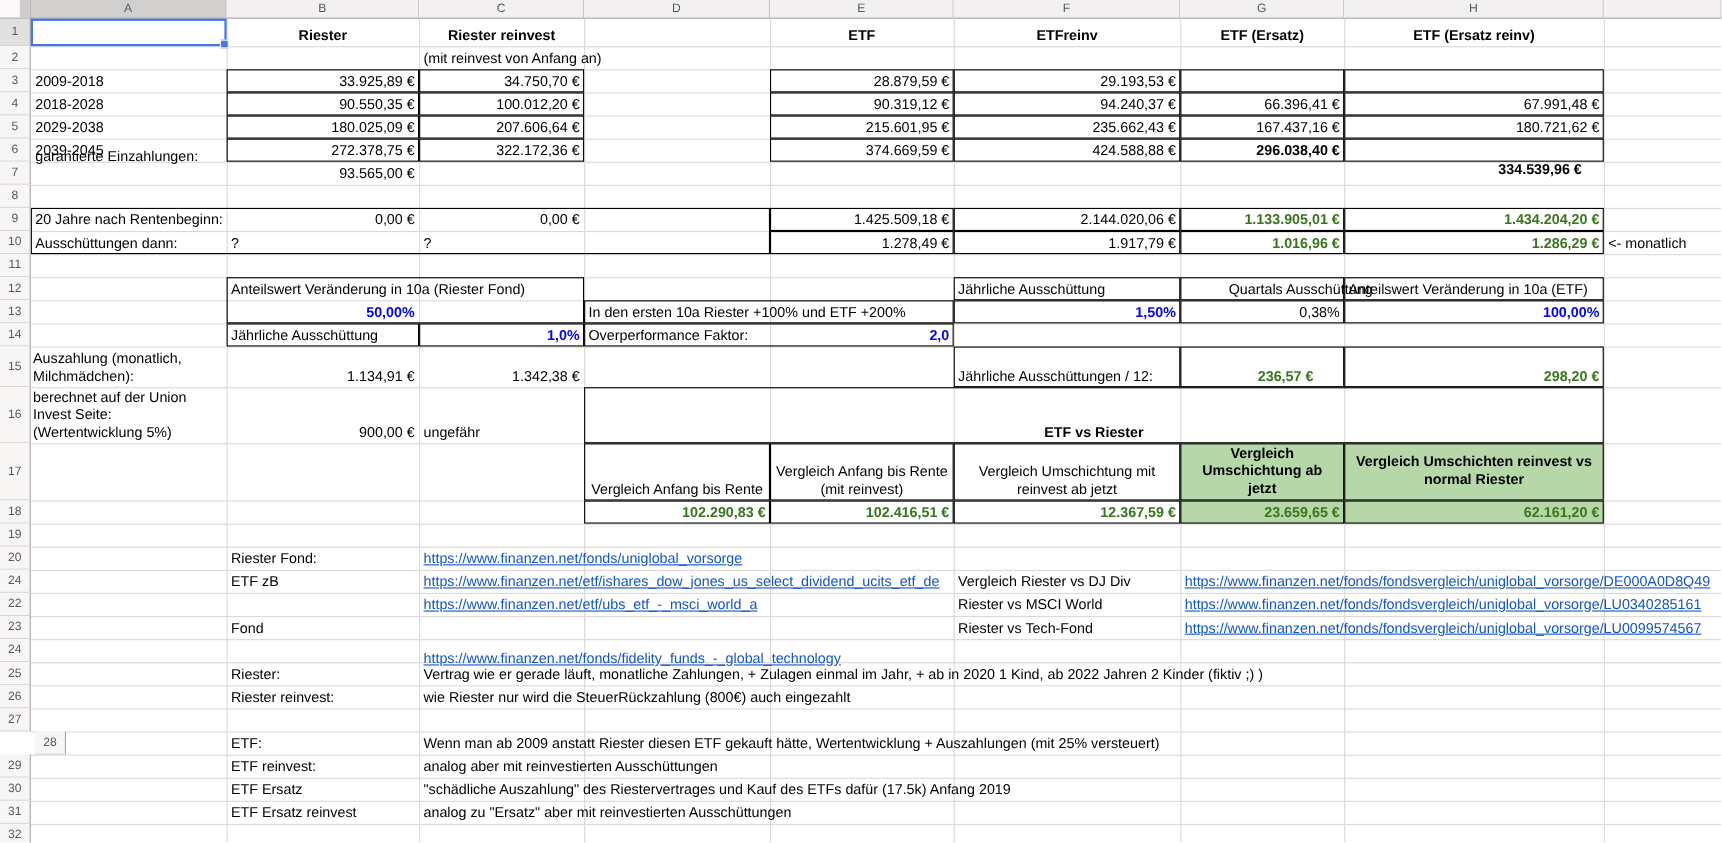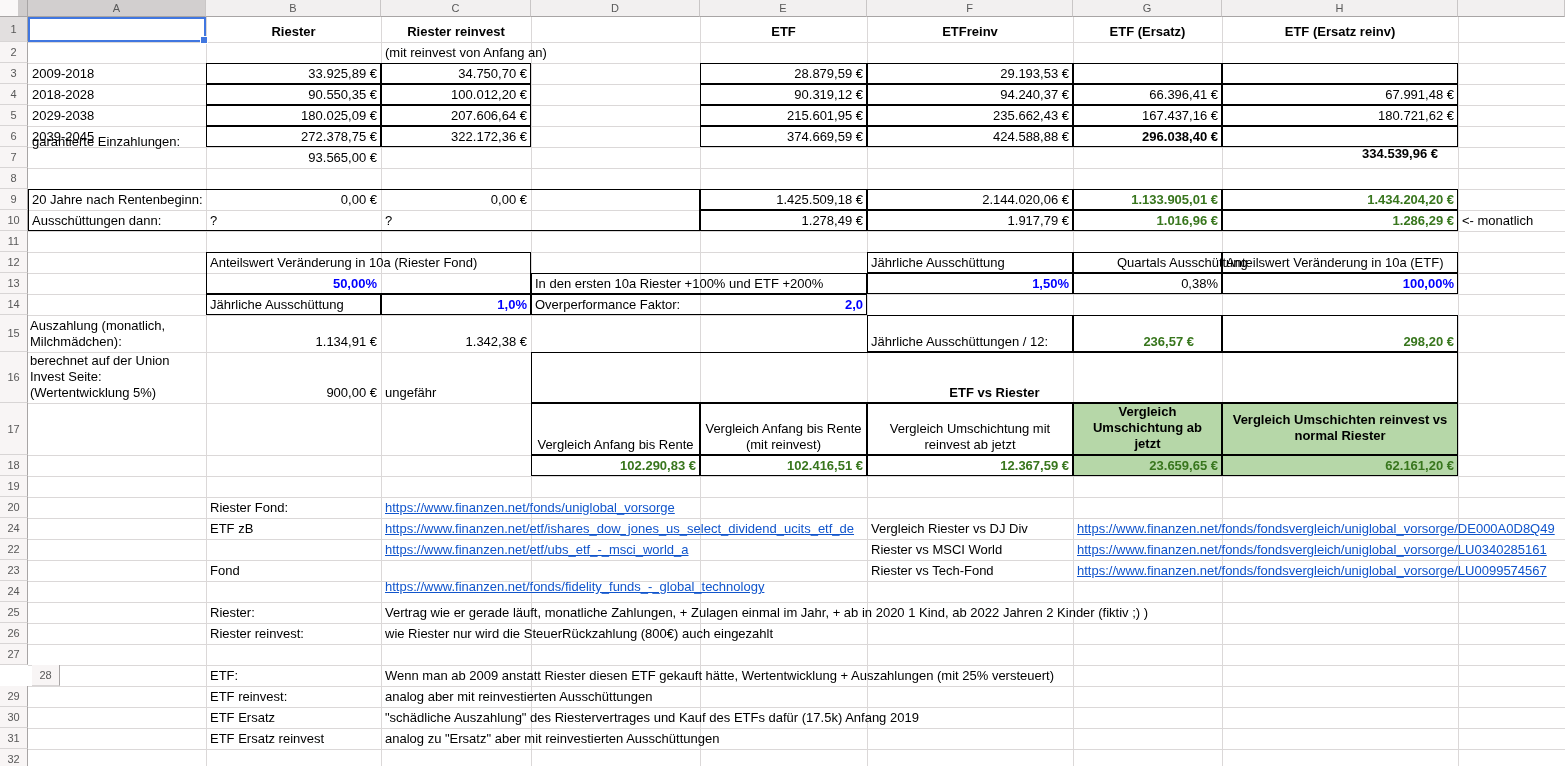--- a/index.html
+++ b/index.html
@@ -172,21 +172,21 @@
       <div class="cell " style="left: 206px; top: 497px; height: 21px;">Riester Fond:</div>
       <div class="cell tlink" style="left: 381px; top: 497px; height: 21px;">https://www.finanzen.net/fonds/uniglobal_vorsorge</div>
       <div class="cell " style="left: 206px; top: 518px; height: 21px;">ETF zB</div>
       <div class="cell tlink" style="left: 381px; top: 518px; height: 21px;">https://www.finanzen.net/etf/ishares_dow_jones_us_select_dividend_ucits_etf_de</div>
       <div class="cell " style="left: 867px; top: 518px; height: 21px;">Vergleich Riester vs DJ Div</div>
       <div class="cell tlink" style="left: 1073px; top: 518px; height: 21px;">https://www.finanzen.net/fonds/fondsvergleich/uniglobal_vorsorge/DE000A0D8Q49</div>
       <div class="cell tlink" style="left: 381px; top: 539px; height: 21px;">https://www.finanzen.net/etf/ubs_etf_-_msci_world_a</div>
       <div class="cell " style="left: 867px; top: 539px; height: 21px;">Riester vs MSCI World</div>
       <div class="cell tlink" style="left: 1073px; top: 539px; height: 21px;">https://www.finanzen.net/fonds/fondsvergleich/uniglobal_vorsorge/LU0340285161</div>
       <div class="cell " style="left: 206px; top: 560px; height: 21px;">Fond</div>
-      <div class="cell tlink" style="left: 381px; top: 576px; height: 21px;">https://www.finanzen.net/fonds/fidelity_funds_-_global_technology</div>
+      <div class="cell tlink" style="left: 381px; top: 588px; height: 21px;">https://www.finanzen.net/fonds/fidelity_funds_-_global_technology</div>
       <div class="cell " style="left: 867px; top: 560px; height: 21px;">Riester vs Tech-Fond</div>
       <div class="cell tlink" style="left: 1073px; top: 560px; height: 21px;">https://www.finanzen.net/fonds/fondsvergleich/uniglobal_vorsorge/LU0099574567</div>
       <div class="cell " style="left: 206px; top: 602px; height: 21px;">Riester:</div>
       <div class="cell " style="left: 381px; top: 602px; height: 21px;">Vertrag wie er gerade läuft, monatliche Zahlungen, + Zulagen einmal im Jahr, + ab in 2020 1 Kind, ab 2022 Jahren 2 Kinder (fiktiv ;) )</div>
       <div class="cell " style="left: 206px; top: 623px; height: 21px;">Riester reinvest:</div>
       <div class="cell " style="left: 381px; top: 623px; height: 21px;">wie Riester nur wird die SteuerRückzahlung (800€) auch eingezahlt</div>
       <div class="cell " style="left: 206px; top: 665px; height: 21px;">ETF:</div>
       <div class="cell " style="left: 381px; top: 665px; height: 21px;">Wenn man ab 2009 anstatt Riester diesen ETF gekauft hätte, Wertentwicklung + Auszahlungen (mit 25% versteuert)</div>
       <div class="cell " style="left: 206px; top: 686px; height: 21px;">ETF reinvest:</div>
       <div class="cell " style="left: 381px; top: 686px; height: 21px;">analog aber mit reinvestierten Ausschüttungen</div>

